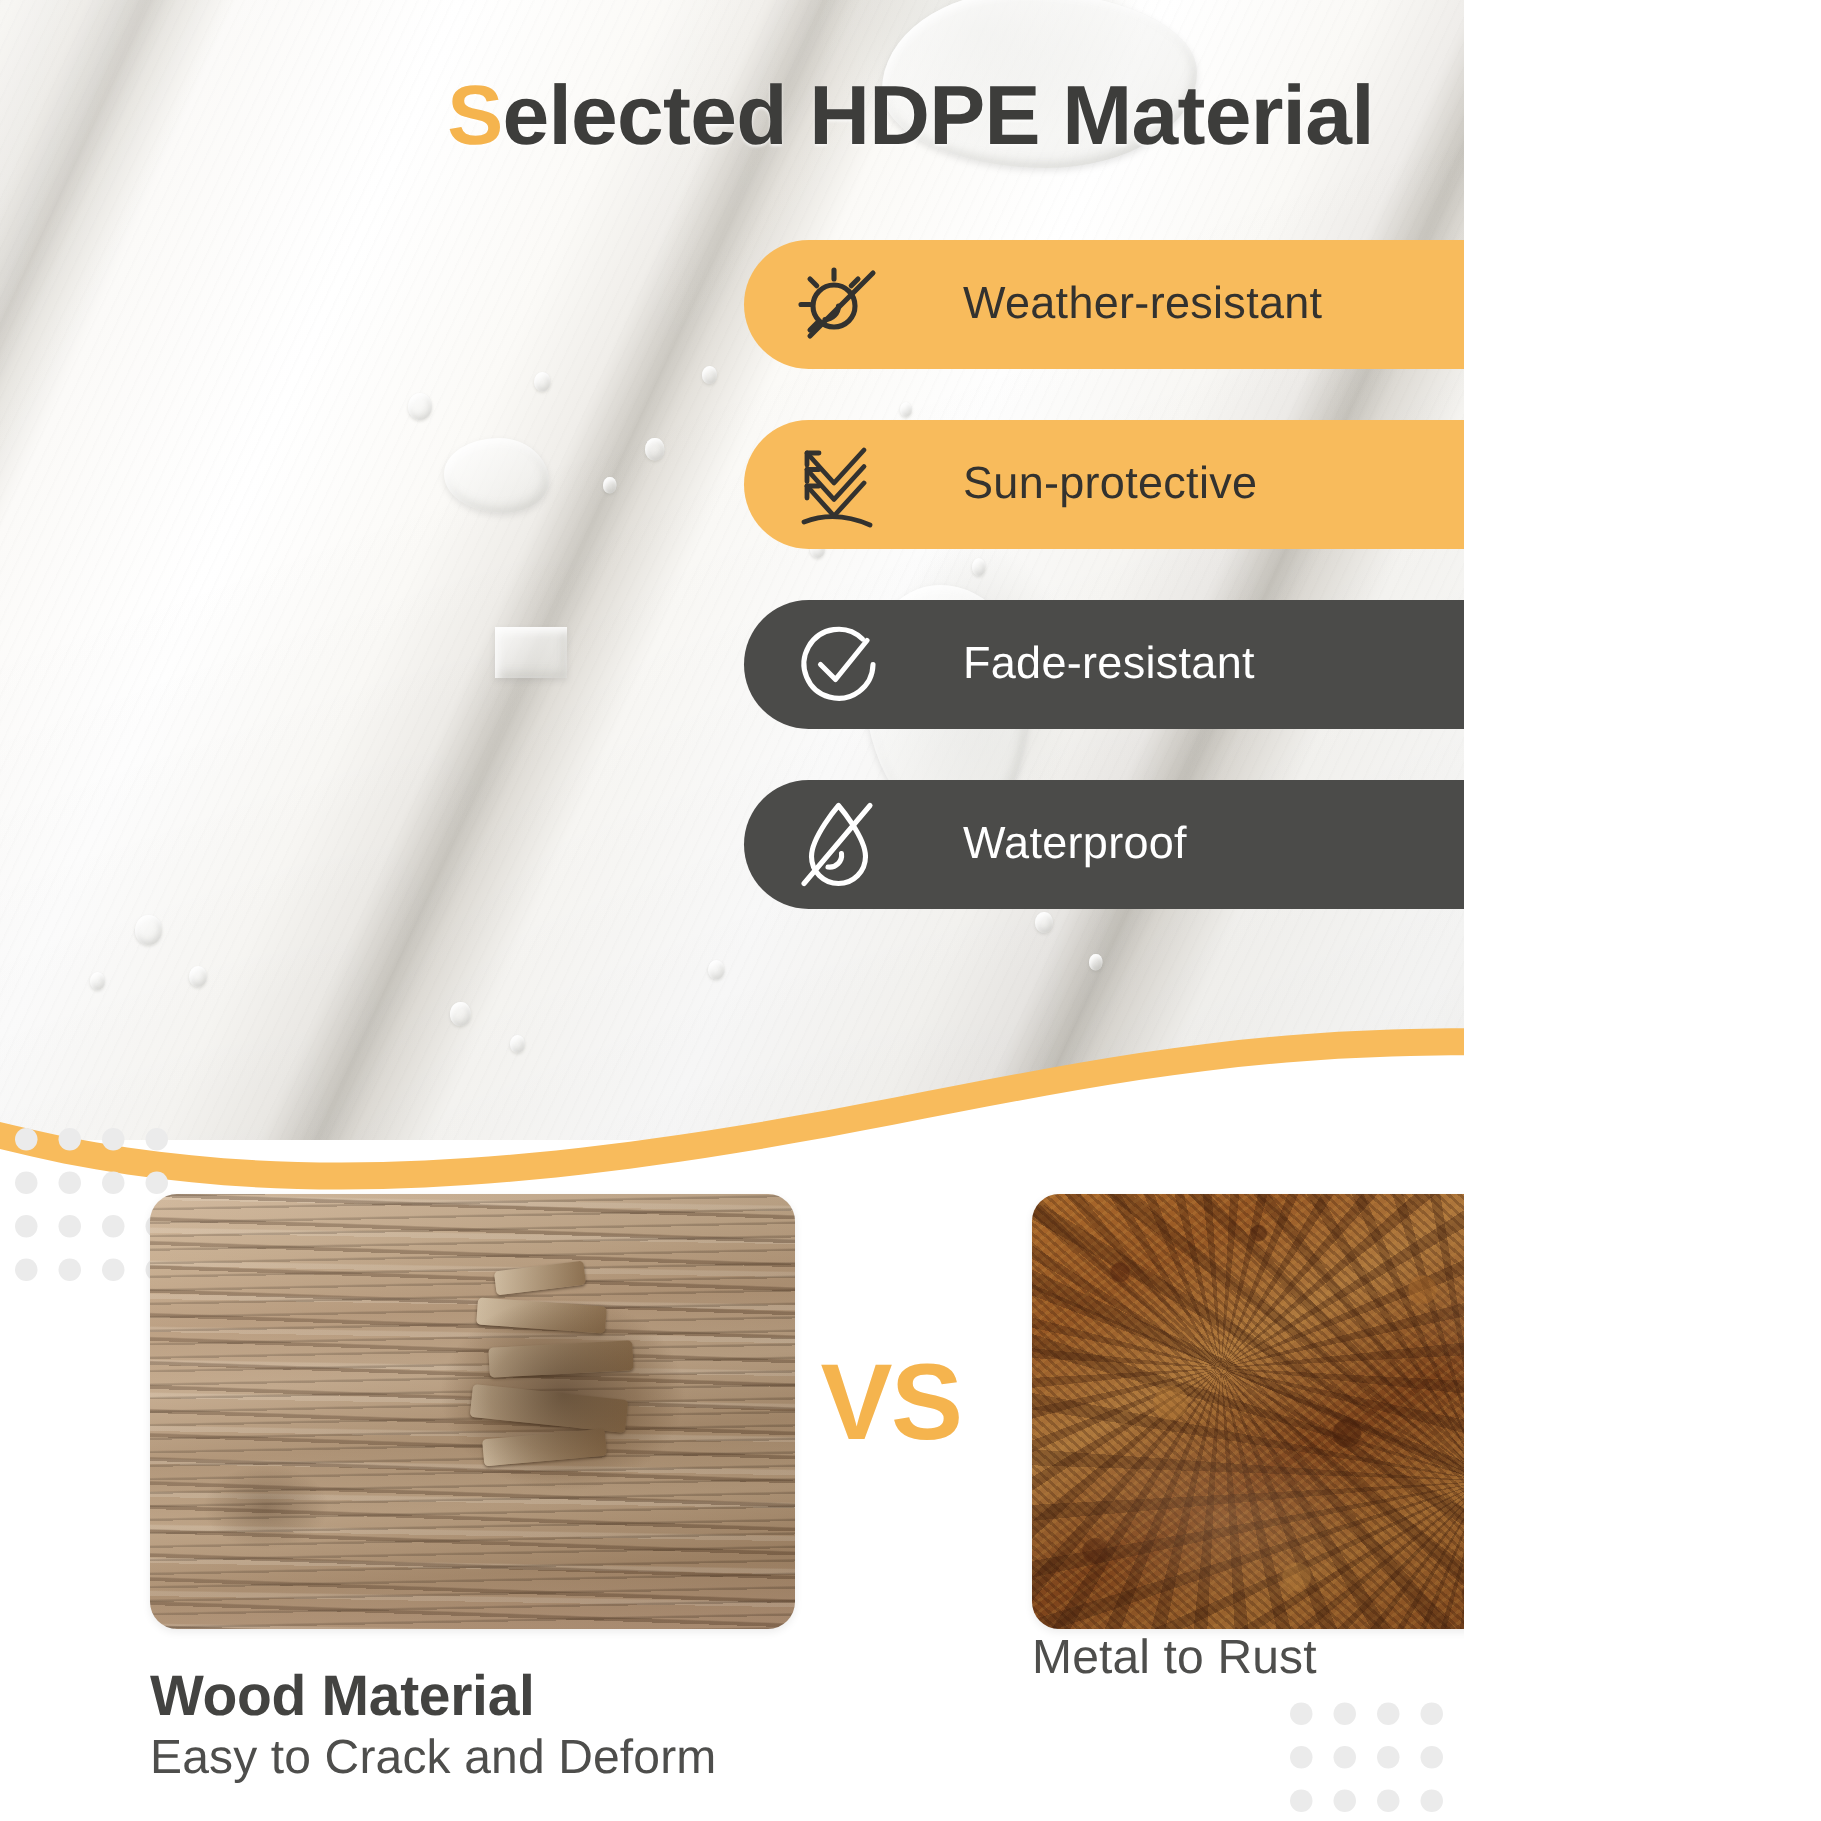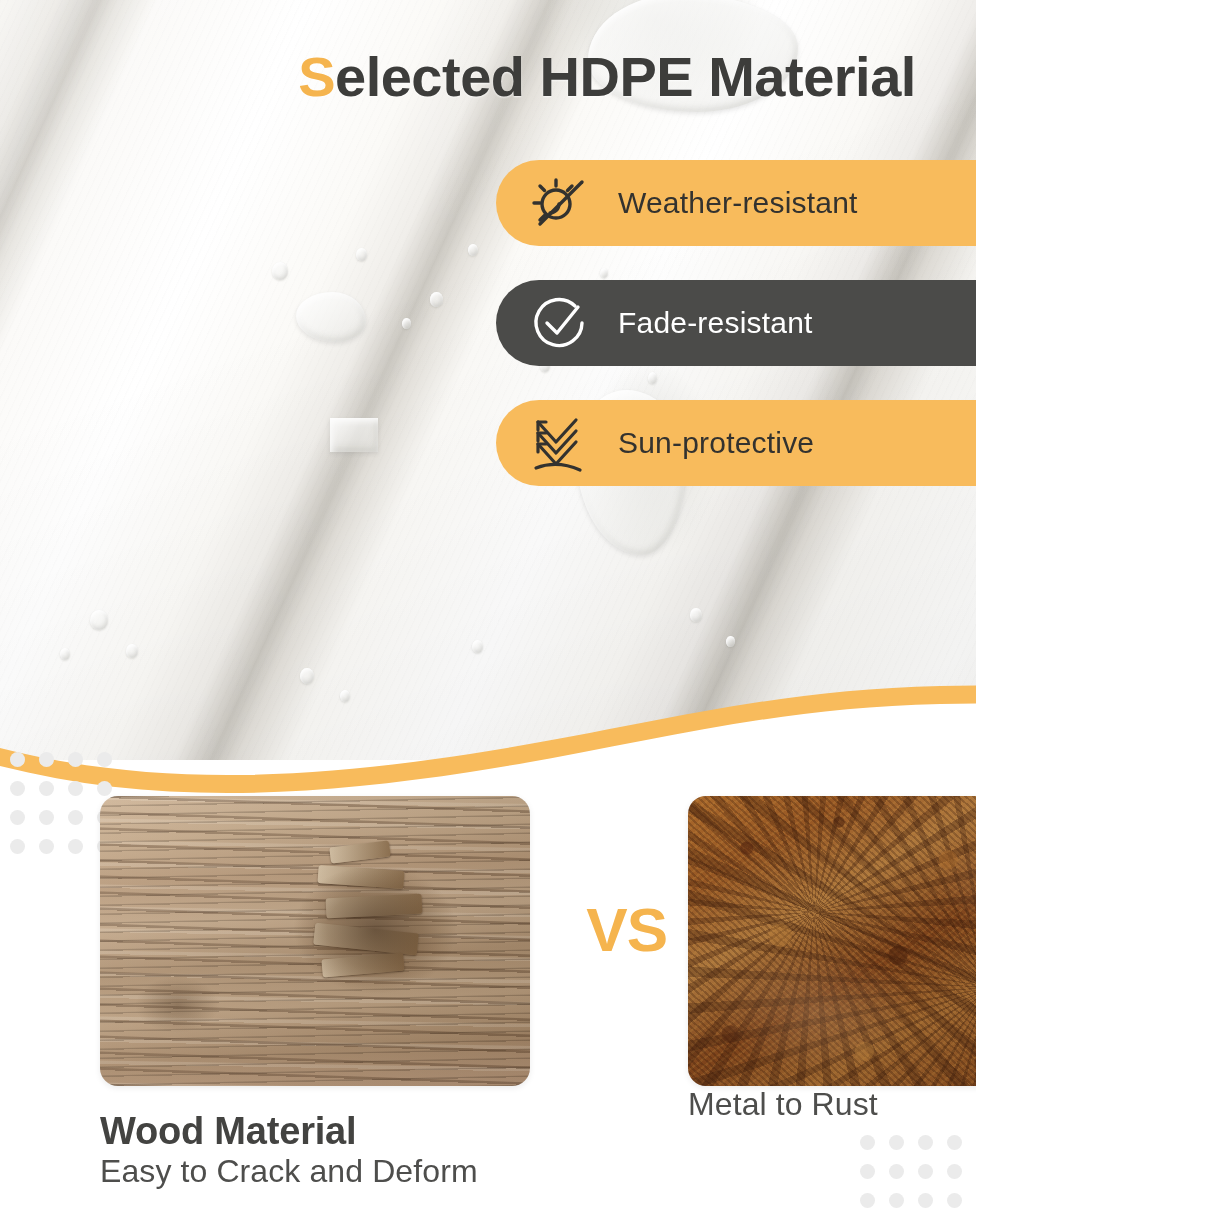--- a/index.html
+++ b/index.html
@@ -47,21 +47,21 @@
   
   .title{position:absolute;left:0;top:44px;width:1214px;text-align:center;
     font-size:56px;font-weight:700;letter-spacing:-.5px;color:#3d3d3b;
     text-shadow:0 1px 2px rgba(255,255,255,.75);}
   .title .s-accent{color:#f5b44e;}
 
   
   .badges{position:absolute;right:0;top:160px;width:480px;}
   .badge{position:relative;height:86px;margin-bottom:34px;
     border-radius:43px 0 0 43px;display:flex;align-items:center;
-    width:480px;padding-left:22px;box-sizing:border-box;}
+    width:480px;padding-left:22px;box-sizing:border-box;gap:24px;}
   .badge.orange{background:#f8bb5c;}
   .badge.dark{background:#4b4b49;}
   .badge .bicon{width:82px;height:68px;flex:0 0 82px;display:flex;align-items:center;justify-content:center;}
   .badge .blabel{font-size:30px;letter-spacing:.2px;margin-left:18px;white-space:nowrap;}
   .badge.orange .blabel{color:#33322f;}
   .badge.dark .blabel{color:#ffffff;}
 
   
   .wave{position:absolute;left:0;top:670px;width:1214px;height:130px;}
 
@@ -117,22 +117,22 @@
   .tex-rust::after{content:"";position:absolute;inset:0;
     background:
       radial-gradient(ellipse 140px 90px at 30% 74%, rgba(222,190,150,.22) 0%, rgba(0,0,0,0) 70%),
       radial-gradient(ellipse 120px 80px at 80% 30%, rgba(230,195,150,.18) 0%, rgba(0,0,0,0) 70%),
       linear-gradient(160deg, rgba(0,0,0,.06), rgba(0,0,0,.16));}
 
   .cap{text-align:left;}
   .cap-title{font-size:38px;font-weight:700;color:#434341;margin-top:24px;letter-spacing:-.2px;}
   .cap-sub{font-size:32px;color:#4e4e4c;letter-spacing:.1px;}
 
-  .vs{position:absolute;left:547px;top:894px;width:120px;text-align:right;
-    font-size:62px;font-weight:700;color:#f5b44e;letter-spacing:-1px;}
+  .vs{position:absolute;left:547px;top:894px;width:120px;text-align:left;
+    font-size:72px;font-weight:700;color:#f5b44e;letter-spacing:-1px;}
 </style>
 </head>
 <body>
 
 <div class="page">
 
   <div class="hero">
     <div class="hero-photo"></div>
     <div class="hero-grain"></div>
     <div class="hero-shade"></div>
@@ -174,45 +174,55 @@
         <svg width="66" height="62" viewBox="0 0 66 62" fill="none" stroke="#33322f" stroke-width="3.4" stroke-linecap="round" stroke-linejoin="round">
           <path d="M30 18 A14 14 0 1 0 30 46 A14 14 0 0 0 30 18"></path>
           <path d="M24 41 a9 9 0 0 0 9 -9"></path>
           <path d="M30 8 v6 M14 14 l4.5 4.5 M8 31 h6 M14 48 l4.5 -4.5 M46 14 l-4.5 4.5"></path>
           <path d="M14 52 L56 10"></path>
         </svg>
       </span>
       <span class="blabel">Weather-resistant</span>
     </div>
 
-    <div class="badge dark">
-      <span class="bicon">
-        <svg width="62" height="62" viewBox="0 0 62 62" fill="none" stroke="#ffffff" stroke-width="3.4" stroke-linecap="round" stroke-linejoin="round">
-          <path d="M47 14 A23 23 0 1 0 54 31"></path>
-          <path d="M19 31 L29 41 L50 15"></path>
-        </svg>
-      </span>
-      <span class="blabel">Fade-resistant</span>
-    </div>
-
     <div class="badge orange">
       <span class="bicon">
         <svg width="62" height="62" viewBox="0 0 62 62" fill="none" stroke="#33322f" stroke-width="3.2" stroke-linecap="round" stroke-linejoin="round">
           <path d="M48 8 L28 30 L10 10"></path>
           <path d="M10 10 l0 8 M10 10 l8 0"></path>
           <path d="M48 19 L28 41 L10 21"></path>
           <path d="M10 21 l0 8 M10 21 l8 0"></path>
           <path d="M48 30 L28 52 L10 32"></path>
           <path d="M10 32 l0 8 M10 32 l8 0"></path>
           <path d="M8 56 Q29 48 52 58"></path>
         </svg>
       </span>
       <span class="blabel">Sun-protective</span>
     </div>
 
+    <div class="badge dark">
+      <span class="bicon">
+        <svg width="62" height="62" viewBox="0 0 62 62" fill="none" stroke="#ffffff" stroke-width="3.4" stroke-linecap="round" stroke-linejoin="round">
+          <path d="M47 14 A23 23 0 1 0 54 31"></path>
+          <path d="M19 31 L29 41 L50 15"></path>
+        </svg>
+      </span>
+      <span class="blabel">Fade-resistant</span>
+    </div>
+
+    <div class="badge dark">
+      <span class="bicon">
+        <svg width="62" height="64" viewBox="0 0 62 64" fill="none" stroke="#ffffff" stroke-width="3.4" stroke-linecap="round" stroke-linejoin="round">
+          <path d="M31 6 C31 6 13 27 13 40 A18 18 0 0 0 49 40 C49 27 31 6 31 6 Z"></path>
+          <path d="M24 47 a8 8 0 0 0 9 -9"></path>
+          <path d="M8 58 L52 6"></path>
+        </svg>
+      </span>
+      <span class="blabel">Waterproof</span>
+    </div>
   </div>
 
   <svg class="wave" viewBox="0 0 1214 130" preserveAspectRatio="none">
     <path d="M0,92 C150,130 300,124 470,98 C640,72 760,34 940,30 C1070,27 1160,38 1214,46 L1214,130 L0,130 Z" fill="#ffffff"></path>
     <path d="M0,78 C150,116 300,110 470,84 C640,58 760,20 940,16 C1070,13 1160,24 1214,32 L1214,50 C1160,42 1070,31 940,34 C760,38 640,76 470,102 C300,128 150,134 0,96 Z" fill="#f8bb5c"></path>
   </svg>
 
   <div class="dots dots-tl">
     <i></i>
       <i></i>

